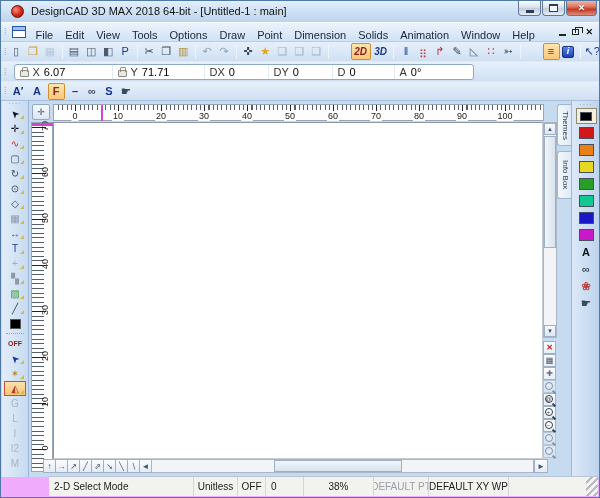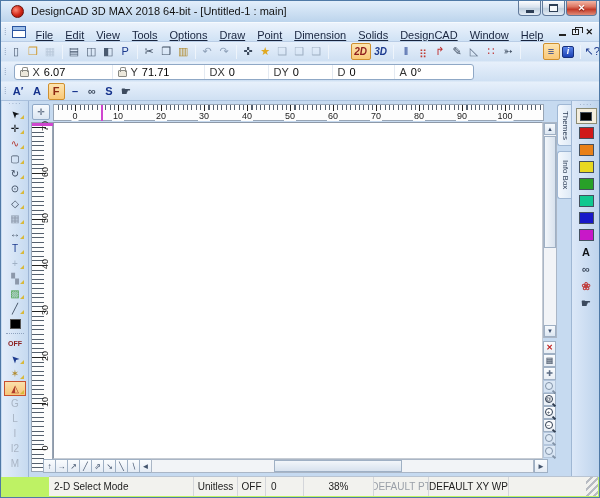--- a/index.html
+++ b/index.html
@@ -1,20 +1,20 @@
 <!DOCTYPE html>
 <html><head>
 <meta charset="utf-8">
 <style>
   * { margin:0; padding:0; box-sizing:border-box; }
   html,body { background:#e8e8e8; }
   body { font-family:"Liberation Sans", sans-serif; }
   #window {
     position:relative; width:600px; height:498px;
-    background:#bef264; border:1px solid #4f79a6; overflow:hidden;
+    background:#f0abfc; border:1px solid #4f79a6; overflow:hidden;
     font-family:"Liberation Sans", sans-serif;
   }
   
   .titlebar { position:absolute; left:0; top:0; width:600px; height:21px;
     background:linear-gradient(#e2eefb, #bcd4ec); }
   .app-icon { position:absolute; left:10px; top:4px; width:13px; height:13px; border-radius:50%;
     background:radial-gradient(circle at 35% 35%, #ff8a76, #d02515 55%, #8c130a);
     border:1px solid #6e1008; }
   .title-text { position:absolute; left:30px; top:4px; font-size:11px; color:#121212; white-space:nowrap; }
   .winbtns { position:absolute; right:4px; top:0; display:flex; height:15px; }
@@ -26,21 +26,21 @@
   .glyph-min { width:8px; height:3px; background:#2d3e55; margin-top:6px; }
   .glyph-max { width:9px; height:8px; border:1px solid #2d3e55; border-top:2px solid #2d3e55; background:#f5f8fb; }
   .glyph-close { color:#fff; font-size:9px; font-weight:bold; text-shadow:0 1px 1px #7a1408; }
   
   .menubar { position:absolute; left:0; top:21px; width:600px; height:19px;
     background:linear-gradient(#ecf3fc, #d0e2f5); border-top:1px solid #f6fafe;
     display:flex; align-items:center; font-size:11px; color:#18243e; }
   .grip { color:#8fa3bf; font-size:9px; letter-spacing:-1px; margin:0 2px 0 3px; }
   .child-icon { width:14px; height:12px; border:1px solid #2a55a0; background:#fff; margin:0 4px; position:relative; }
   .child-icon::before { content:""; position:absolute; left:0; top:0; width:100%; height:3px; background:#9ec0ea; border-bottom:1px solid #2a55a0; }
-  .menu-item { padding:12px 6px; height:100%; display:flex; align-items:center; cursor:default;text-decoration:underline; }
+  .menu-item { padding:12px 6px; height:100%; display:flex; align-items:center; cursor:default; }
   .child-controls { margin-left:auto; margin-right:8px; display:flex; align-items:center; gap:6px; color:#222; }
   .cc-min { width:7px; height:2px; background:#222; margin-top:6px; }
   .cc-restore { width:7px; height:6px; border:1px solid #222; position:relative; background:#e9f0f9; }
   .cc-restore::before { content:""; position:absolute; left:2px; top:-3px; width:6px; height:5px; border:1px solid #222; border-bottom:none; }
   .cc-close { font-size:9px; font-weight:bold; color:#111; }
   
   .toolbar { position:absolute; left:0; width:600px; height:20px;
     background:linear-gradient(#e7f0fb, #cfe0f3); display:flex; align-items:center; }
   #toolbar1 { top:40px; border-top:1px solid #b9cde6; }
   #toolbar2 { top:60px; border-top:1px solid #dce9f7; }
@@ -193,21 +193,21 @@
     <span id="menu-items" style="display:flex;height:100%;">
         <span class="menu-item">File</span>
         <span class="menu-item">Edit</span>
         <span class="menu-item">View</span>
         <span class="menu-item">Tools</span>
         <span class="menu-item">Options</span>
         <span class="menu-item">Draw</span>
         <span class="menu-item">Point</span>
         <span class="menu-item">Dimension</span>
         <span class="menu-item">Solids</span>
-        <span class="menu-item">DesignCAD</span>
+        <span class="menu-item">Animation</span>
         <span class="menu-item">Window</span>
         <span class="menu-item">Help</span>
       </span>
     <span class="child-controls">
       <span class="cc-min"></span>
       <span class="cc-restore"></span>
       <span class="cc-close">✕</span>
     </span>
   </div>
 

